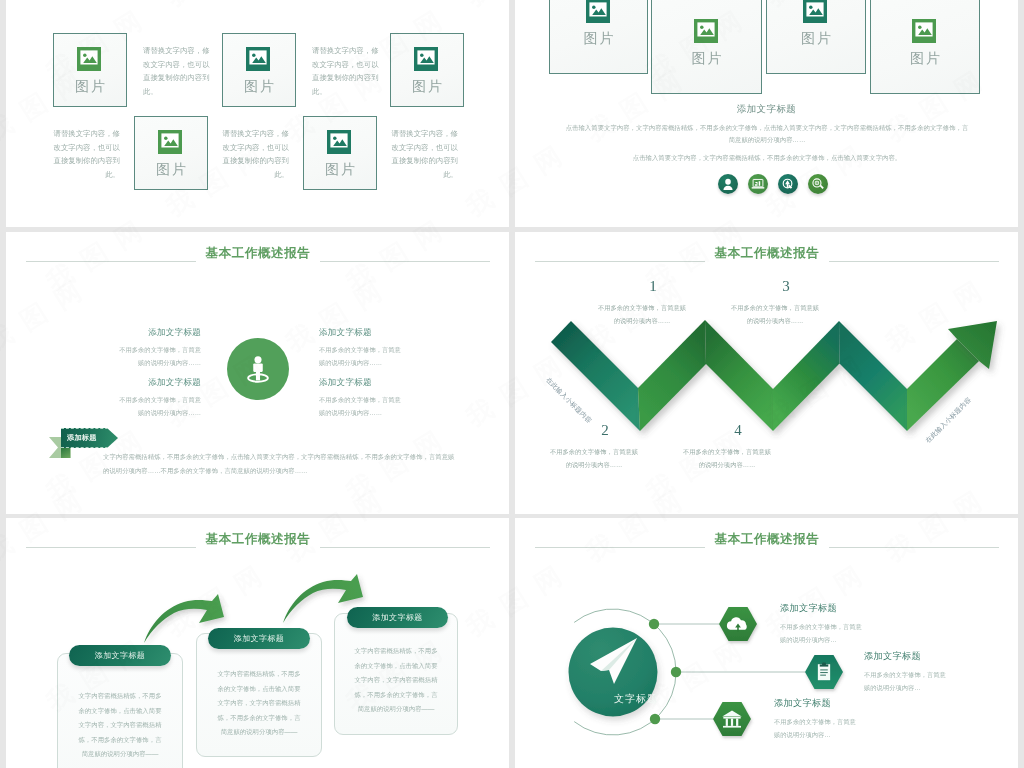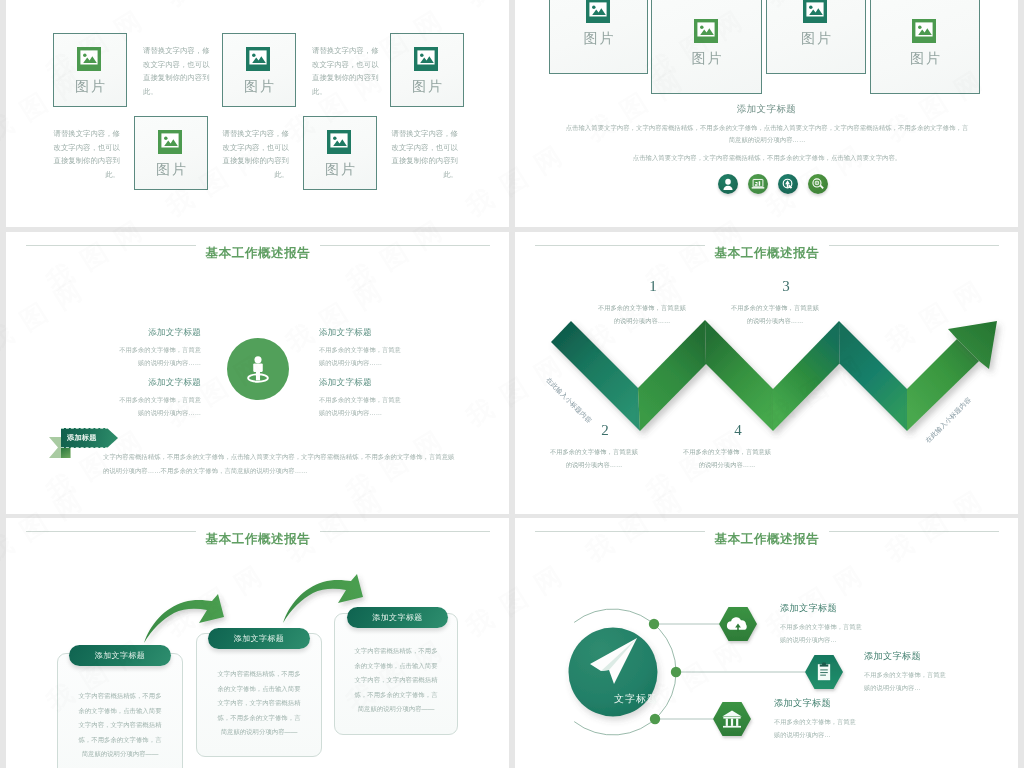--- a/index.html
+++ b/index.html
@@ -34,21 +34,21 @@
   .s2-para2{position:absolute;left:49px;top:152px;width:406px;text-align:center;font-size:6.4px;line-height:12px;color:#9fb0ab;word-break:break-all;}
   .s2-icons{position:absolute;left:6px;top:174px;width:503px;display:flex;justify-content:center;gap:10px;}
   .cicon{width:20px;height:20px;border-radius:50%;display:flex;align-items:center;justify-content:center;
          box-shadow:0 2px 3px rgba(0,0,0,.16);}
   .ci1{background:radial-gradient(circle at 35% 25%,#217f66,#17614e);}
   .ci2{background:radial-gradient(circle at 35% 25%,#4f9c4c,#3d8440);}
   .ci3{background:radial-gradient(circle at 35% 25%,#1f7f6c,#18604f);}
   .ci4{background:radial-gradient(circle at 35% 25%,#529b43,#3a7d36);}
 
   
-  .hdr{position:absolute;left:20px;top:13px;width:464px;display:flex;align-items:flex-start;gap:10px;}
+  .hdr{position:absolute;left:20px;top:13px;width:464px;display:flex;align-items:flex-end;gap:10px;}
   .hdr-line{flex:1;height:1px;background:#cfd9d4;}
   .hdr-text{font-size:12.5px;font-weight:bold;color:#5f9e62;letter-spacing:.6px;white-space:nowrap;}
 
   
   .s3-col{position:absolute;width:100px;}
   .s3-left{left:107px;text-align:right;width:88px;}
   .s3-right{left:313px;text-align:left;width:88px;}
   .s3-h{font-size:8.6px;color:#578d7f;margin-bottom:5px;letter-spacing:.2px;}
   .s3-b{font-size:6.3px;line-height:12.6px;color:#9fb0ab;word-break:break-all;width:88px;}
   .s3-circle{position:absolute;left:221px;top:106px;width:62px;height:62px;border-radius:50%;

